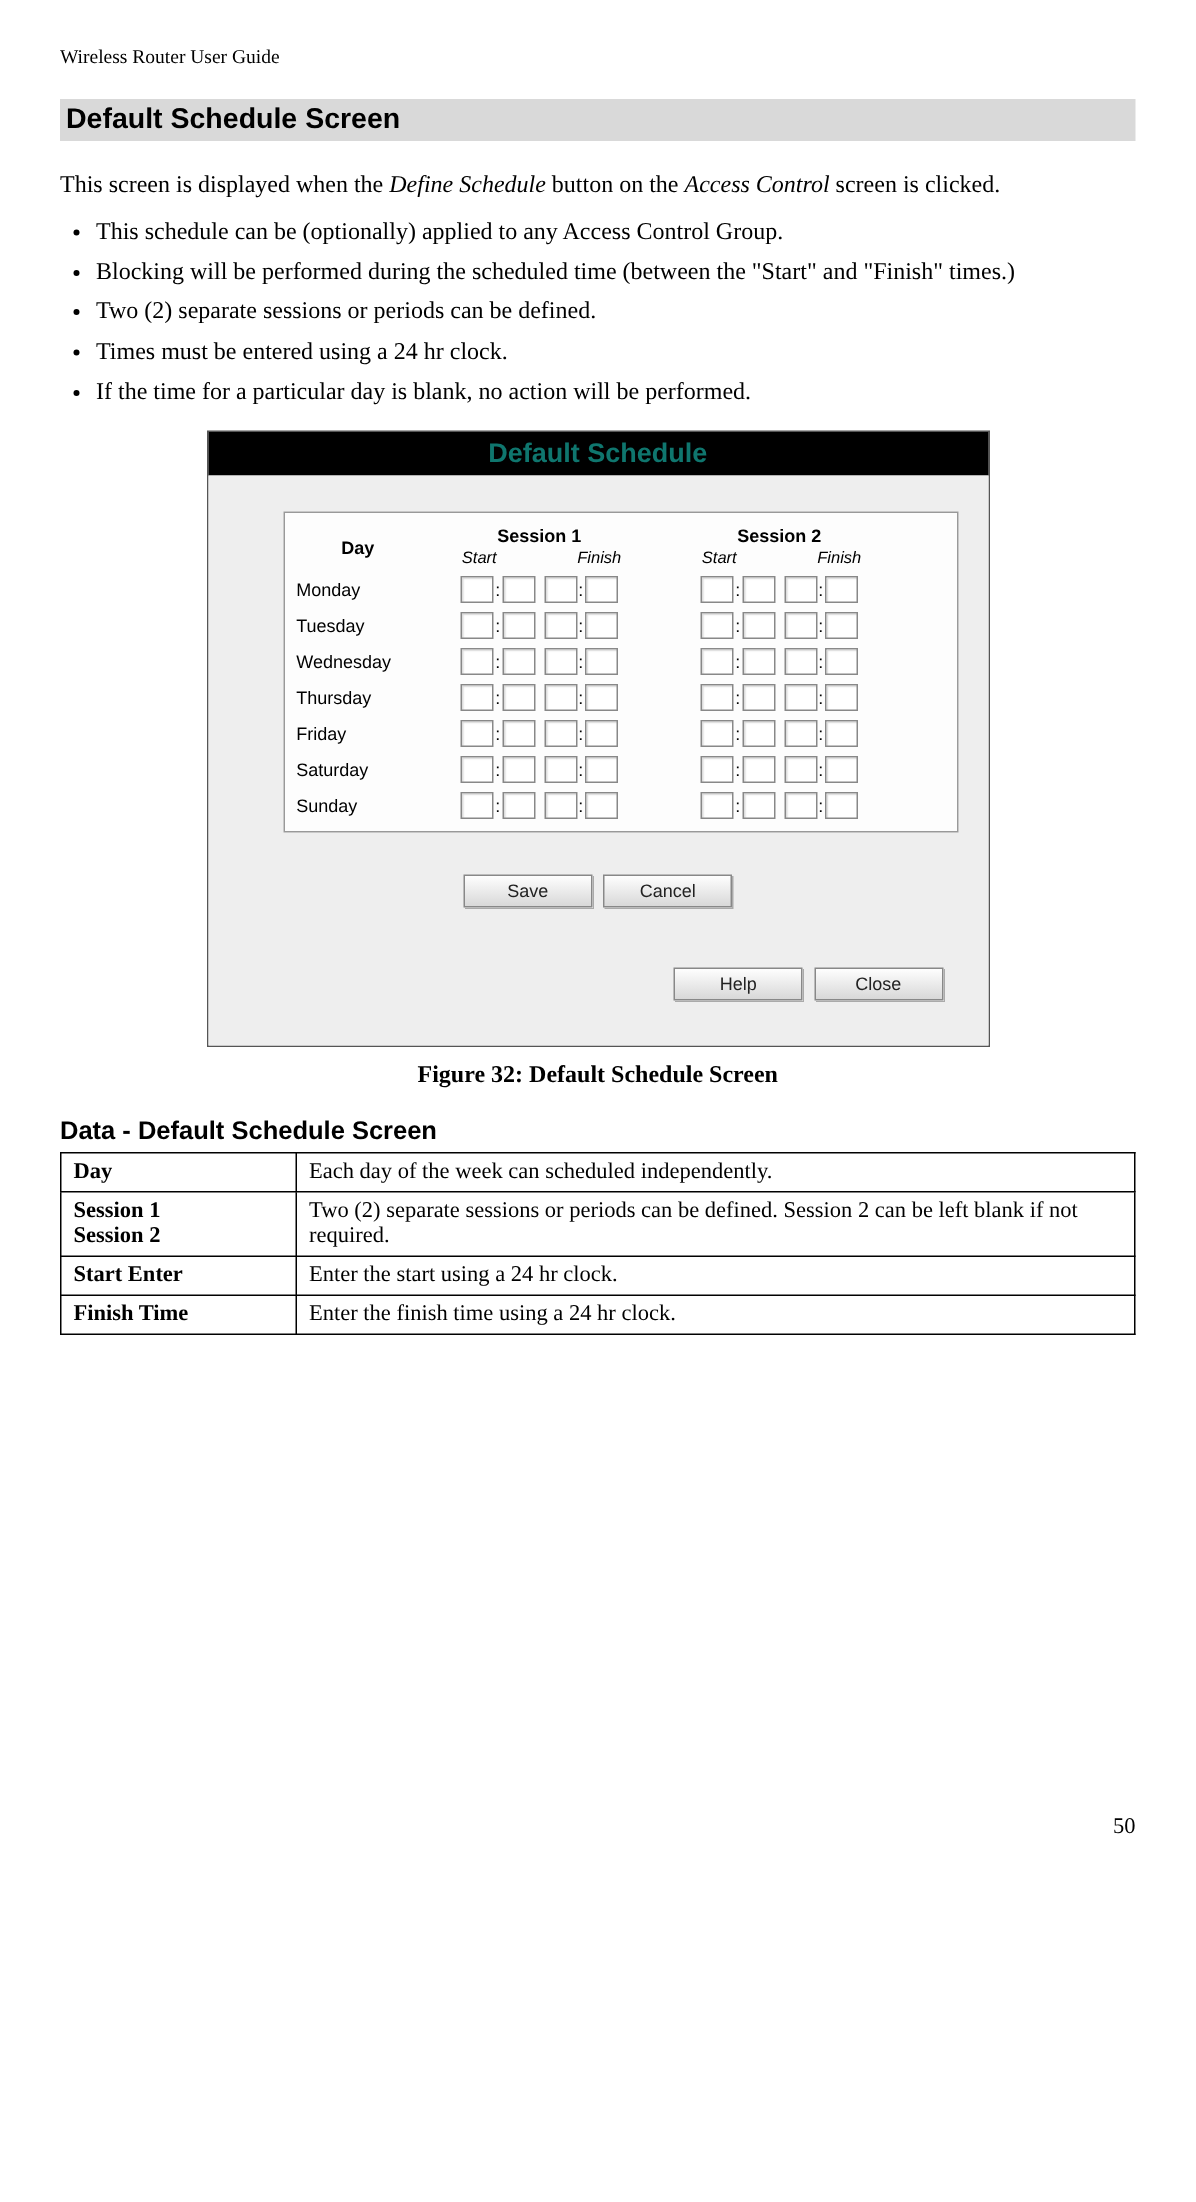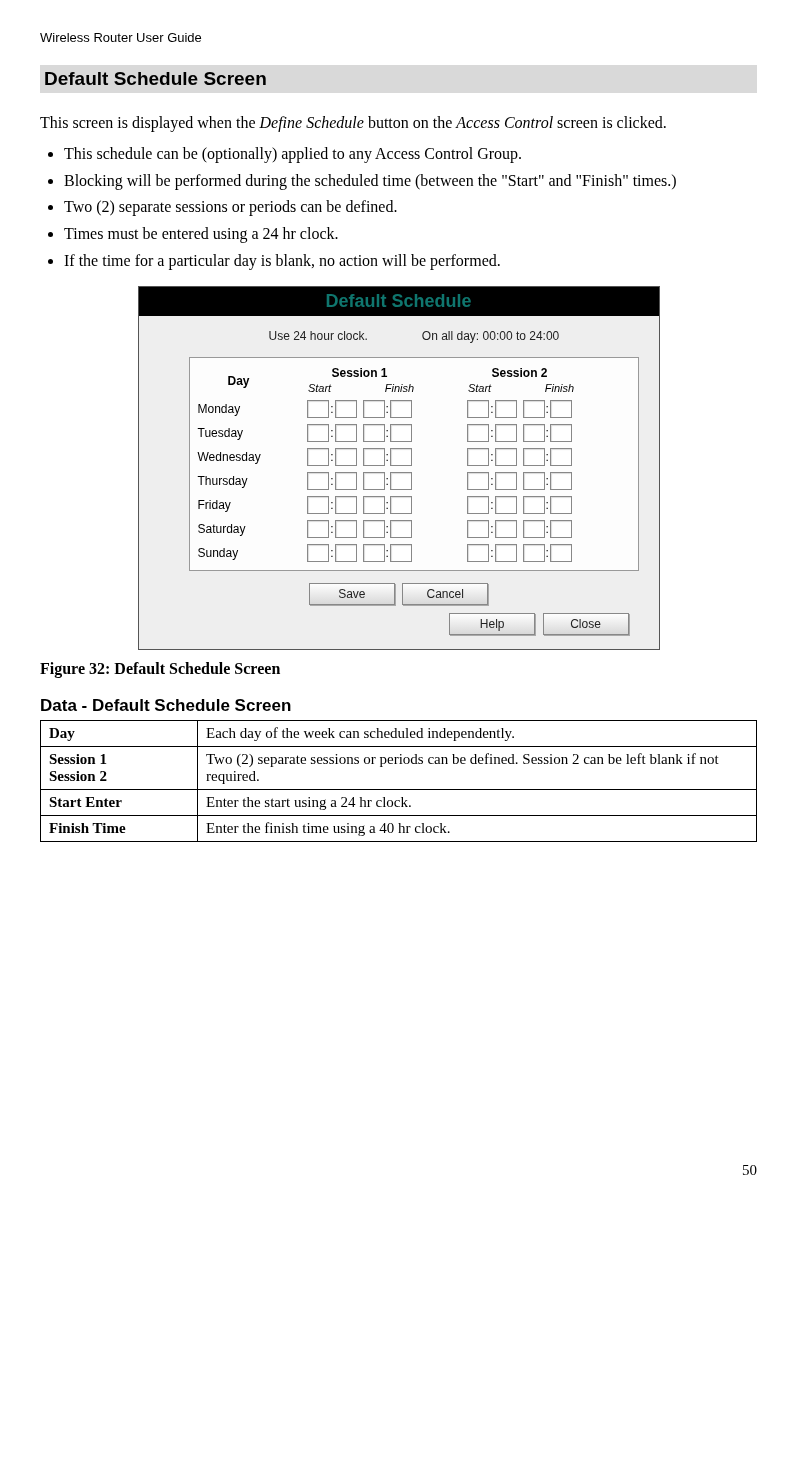--- a/index.html
+++ b/index.html
@@ -6,21 +6,21 @@
     font-family: "Times New Roman", serif;
     font-size: 16px;
     color: #000;
     margin: 0;
     padding: 30px 40px;
     width: 797px;
     box-sizing: border-box;
     background: #fff;
   }
   .header-line {
-    font-family: Liberation Sans, sans-serif;
+    font-family: Liberation Serif, serif;
     font-size: 13px;
     margin-bottom: 20px;
   }
   .section-title {
     font-family: Arial, sans-serif;
     font-size: 19px;
     font-weight: bold;
     background: #d9d9d9;
     padding: 3px 4px;
     margin-bottom: 20px;
@@ -146,25 +146,25 @@
   }
   .wbtn {
     display:inline-block;
     min-width:60px;
     padding:3px 12px;
     border:1px solid #888;
     background: linear-gradient(#fefefe,#d8d8d8);
     font-size:12px;
     color:#222;
     box-shadow: 1px 1px 0 #aaa;
-    margin: 0 2px;
+    margin: 16px 2px;
     text-align:center;
   }
   .fig-caption {
-    text-align:left;
+    text-align:center;
     font-weight:bold;
     margin: 10px 0 18px;
   }
   .sub-title {
     font-family: Arial, sans-serif;
     font-size: 17px;
     font-weight: bold;
     margin-bottom: 4px;
   }
   table.data-table {
@@ -206,24 +206,20 @@
   <li>Times must be entered using a 24 hr clock.</li>
   <li>If the time for a particular day is blank, no action will be performed.</li>
 </ul>
 
 <div class="fig-wrapper">
   <div class="app-window">
     <div class="app-titlebar">Default Schedule</div>
     <div class="app-body">
 
       <div class="hint-lines">
-        <div class="l1">
-          <span class="col1">Use 24 hour clock.</span>
-          <span>On all day: 00:00 to 24:00</span>
-        </div>
       </div>
 
       <div class="sched-table">
         <div class="sched-header">
           <div class="col-day-head">Day</div>
           <div class="col-sess">
             <div class="sess-title">Session 1</div>
             <div class="sub">
               <span>Start</span>
               <span>Finish</span>
@@ -458,18 +454,18 @@
       <tr>
         <td class="label">Session 1<br>Session 2</td>
         <td>Two (2) separate sessions or periods can be defined. Session 2 can be left blank if not required.</td>
       </tr>
       <tr>
         <td class="label">Start Enter</td>
         <td>Enter the start using a 24 hr clock.</td>
       </tr>
       <tr>
         <td class="label">Finish Time</td>
-        <td>Enter the finish time using a 40 hr clock.</td>
+        <td>Enter the finish time using a 24 hr clock.</td>
       </tr>
     </tbody>
 </table>
 
 <div class="page-num">50</div>
 
 </body></html>

